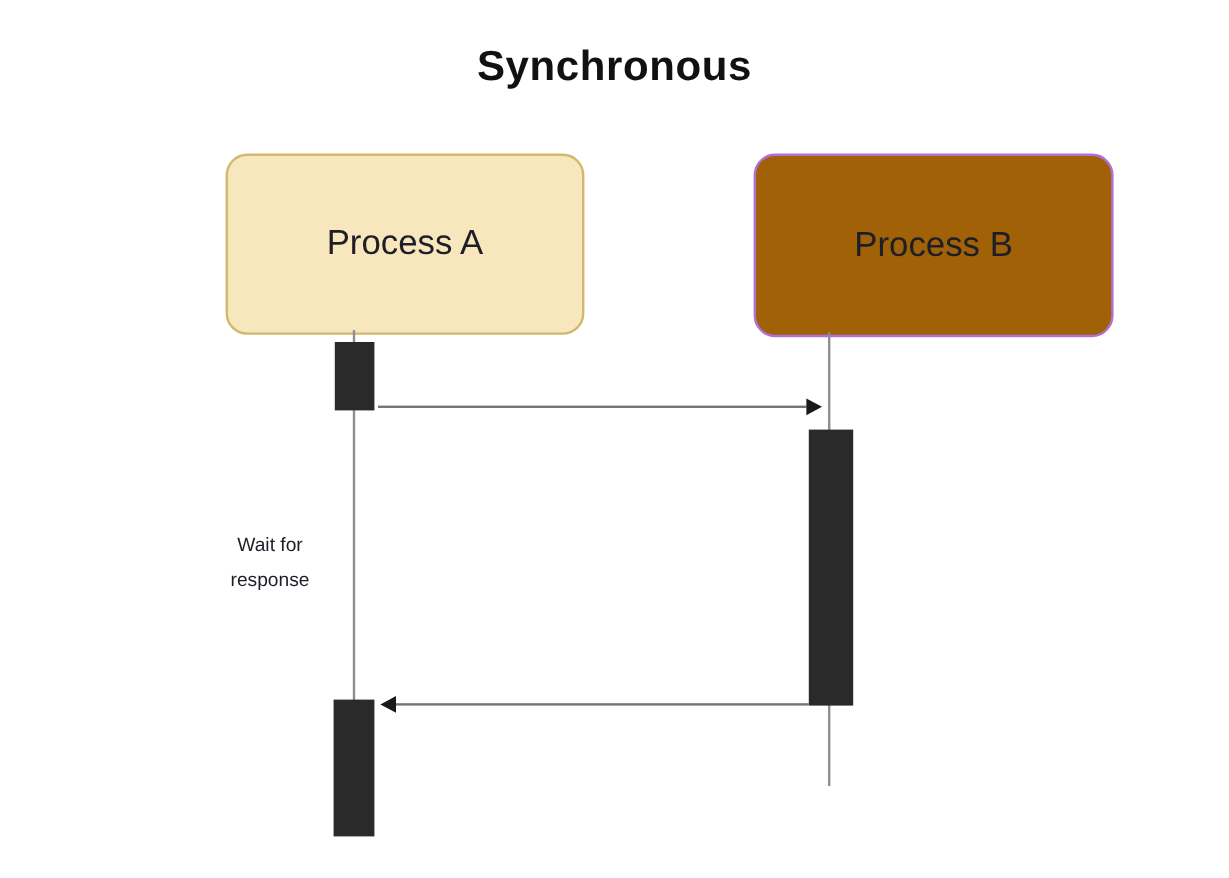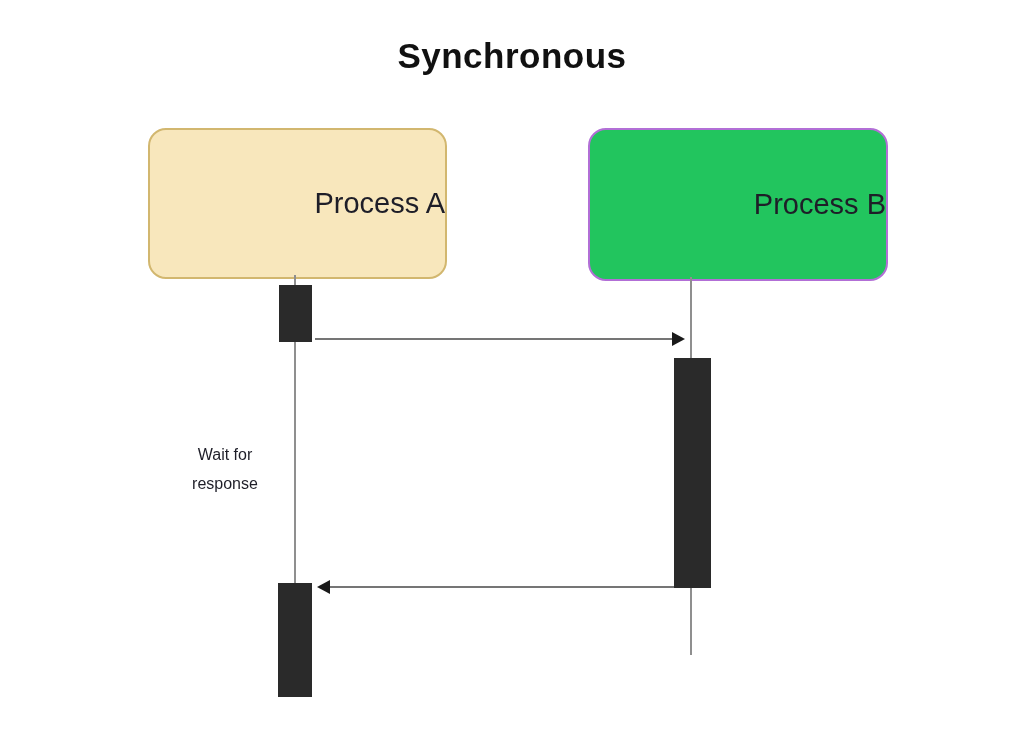--- a/index.html
+++ b/index.html
@@ -13,22 +13,22 @@
   .title{
     position:absolute;left:0;top:36px;width:100%;
     margin:0;text-align:center;
     font-size:35px;font-weight:700;color:var(--title-text,#111);
     letter-spacing:0.5px;
   }
   .pbox{
     position:absolute;
     border:2px solid;
     border-radius:18px;
-    display:flex;align-items:center;justify-content:flex-end;
-    font-size:29px;font-weight:500;color:var(--label-text,#1e1e28);
+    display:flex;align-items:center;justify-content:center;
+    font-size:29px;font-weight:500;color:var(--label-text,#1e1e28);margin-left:40px;
   }
   .box-a{left:148px;top:128px;width:295px;height:147px;}
   .box-b{left:588px;top:128px;width:296px;height:149px;}
   .lifeline{
     position:absolute;width:2px;background:var(--lifeline,#8f8f8f);
   }
   .lifeline-a{left:294px;top:275px;height:421px;}
   .lifeline-b{left:690px;top:277px;height:378px;}
   .activation{
     position:absolute;background:var(--bar,#2a2a2a);
@@ -65,21 +65,21 @@
 <body>
 
 <div class="canvas">
 
   <h1 class="title">Synchronous</h1>
 
   <div class="pbox box-a" style="background: rgb(248, 231, 188); border-color: rgb(210, 183, 111);">
     <span>Process A</span>
   </div>
 
-  <div class="pbox box-b" style="background: #22c55e; border-color: rgb(178, 111, 214);">
+  <div class="pbox box-b" style="background: #a16207; border-color: rgb(178, 111, 214);">
     <span>Process B</span>
   </div>
 
   <div class="lifeline lifeline-a"></div>
   <div class="lifeline lifeline-b"></div>
 
   <div class="activation bar-a1"></div>
   <div class="activation bar-b"></div>
   <div class="activation bar-a2"></div>
 

